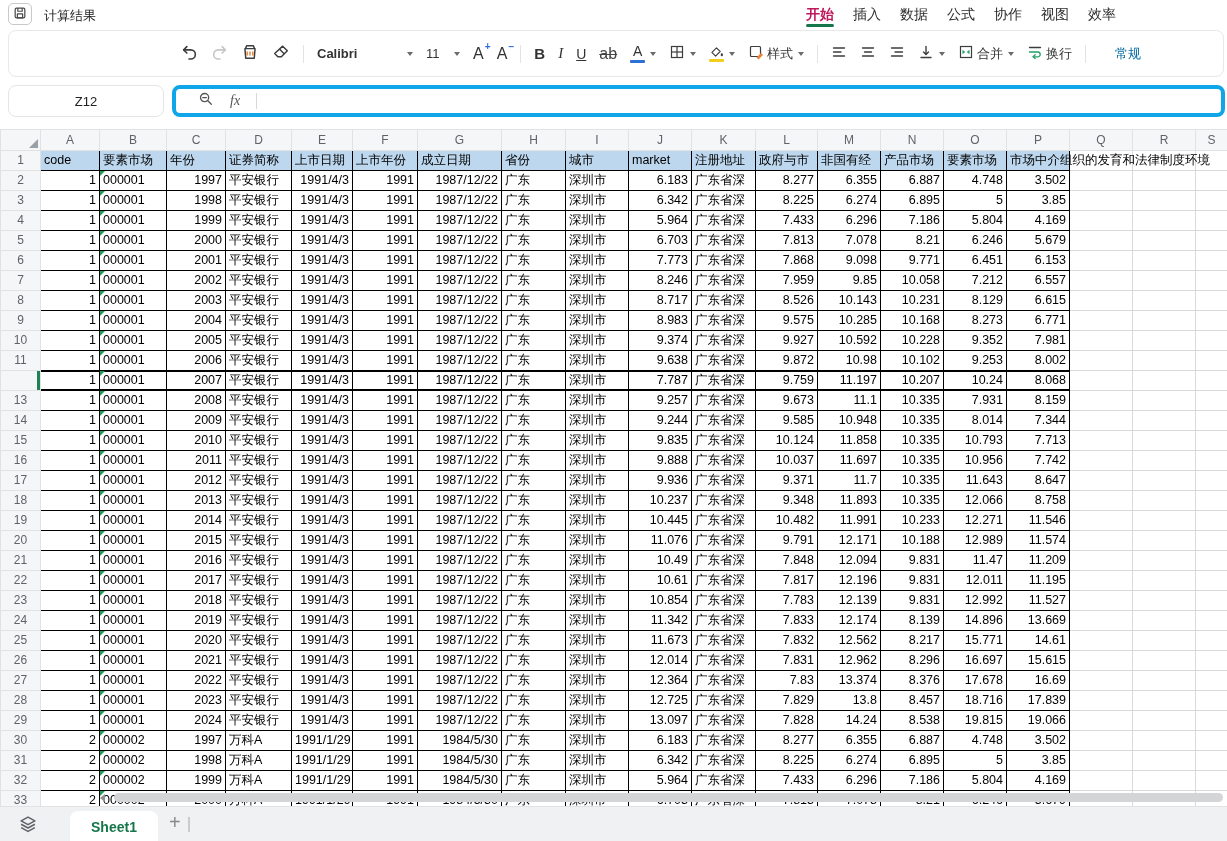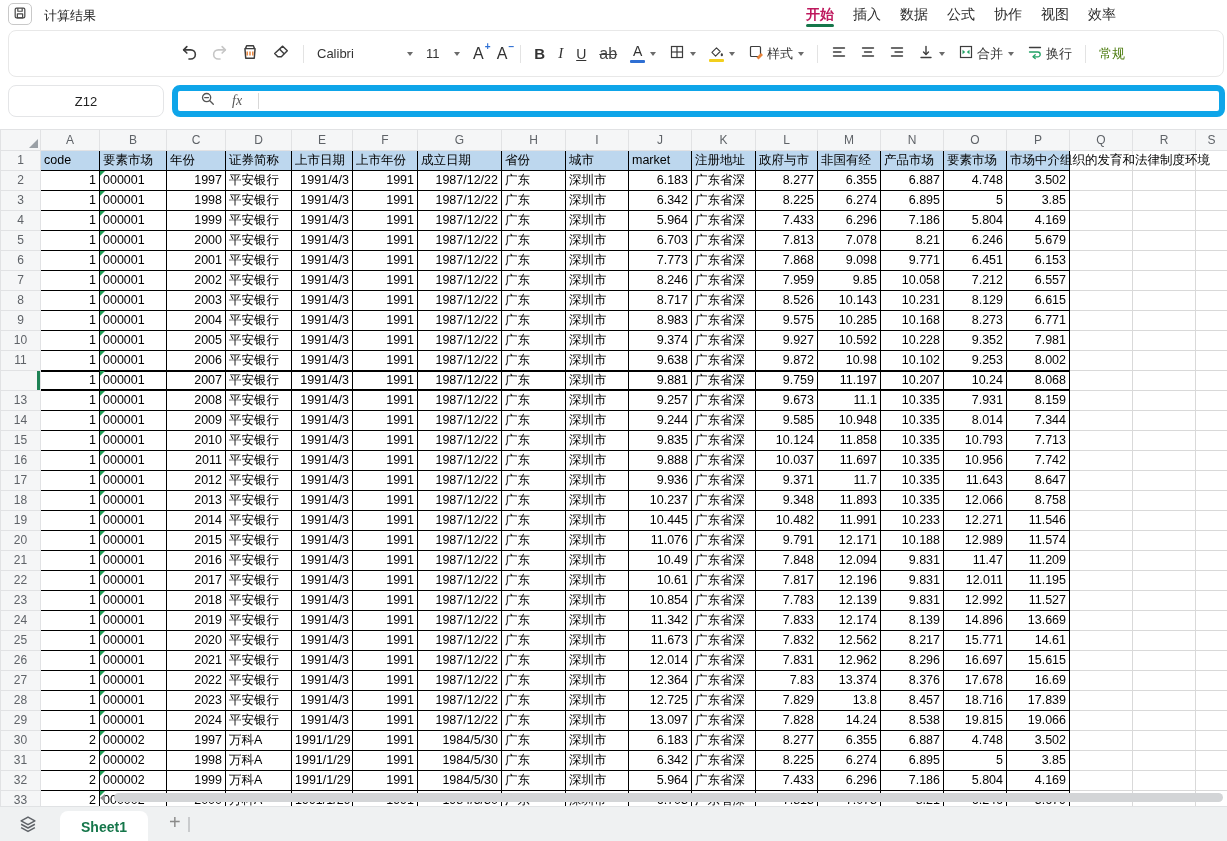--- a/index.html
+++ b/index.html
@@ -17,38 +17,38 @@
   .menu-tab.active{color:#be185d;font-weight:700;}
   .menu-tab.active::after{content:"";position:absolute;left:0;right:0;bottom:1px;height:3px;border-radius:2px;background:#15764a;}
 
   
   .toolbar{position:absolute;left:8px;top:30px;width:1216px;height:47px;border:1px solid #e8e8e8;
            border-radius:8px;background:#fff;display:flex;align-items:center;box-sizing:border-box;
            padding-left:172px;gap:13px;}
   .tbtn{display:flex;align-items:center;gap:3px;color:#333;font-size:13px;background:none;border:0;padding:0;cursor:pointer;white-space:nowrap;}
   .tsep{width:1px;height:18px;background:#e3e3e3;flex:none;}
   .chev{width:0;height:0;border-left:3.5px solid transparent;border-right:3.5px solid transparent;border-top:4px solid #6b6b6b;margin-left:2px;}
-  .font-select{width:96px;justify-content:space-between;}
+  .font-select{width:96px;justify-content:space-between;font-weight:bold;}
   .size-select{width:34px;justify-content:space-between;}
   .bold-b{font-weight:700;font-size:15px;}
   .ital-b{font-style:italic;font-family:"Liberation Serif",serif;font-size:15px;}
   .und-b{text-decoration:underline;font-size:14px;}
   .strk-b{text-decoration:line-through;font-size:16px;color:#444;}
   .stack{display:flex;flex-direction:column;align-items:center;line-height:1;}
   .stack .letter{font-size:14px;color:#333;}
   .cbar{width:15px;height:3px;margin-top:2px;border-radius:1px;}
   .rel{position:relative;}
   .supmark{position:absolute;top:-4px;right:-7px;font-size:10px;color:#2e6fd3;font-weight:700;}
-  .num-format{font-size:13px;color:#4d7c0f;}
+  .num-format{font-size:13px;color:#0369a1;margin-left:16px;}
 
   
   .fxbar{position:absolute;left:0;top:78px;width:1227px;height:46px;background:#fff;}
   .namebox{position:absolute;left:8px;top:7px;width:156px;height:32px;border:1px solid #e4e5e7;border-radius:8px;
            box-sizing:border-box;display:flex;align-items:center;justify-content:center;font-size:13px;color:#222;background:#fff;}
-  .formulabox{position:absolute;left:172px;top:7px;right:2px;height:32px;border:6px solid #0ea5e9;border-radius:8px;
+  .formulabox{position:absolute;left:172px;top:7px;right:2px;height:32px;border:4px solid #0ea5e9;border-radius:8px;
            box-sizing:border-box;display:flex;align-items:center;padding-left:22px;gap:16px;background:#fff;}
   .fx-label{font-style:italic;font-family:"Liberation Serif",serif;font-size:14px;color:#555;}
   .fx-div{width:1px;height:16px;background:#d8d8d8;}
 
   
   .grid{position:absolute;left:0;top:129px;width:1227px;height:683px;overflow:hidden;background:#fff;}
   table{border-collapse:collapse;table-layout:fixed;width:1227px;}
   th,td{box-sizing:border-box;overflow:hidden;white-space:nowrap;}
   tr.letters th{height:21px;background:#f5f6f7;color:#5f6368;font-weight:400;font-size:12px;
                 border:1px solid #e1e2e4;text-align:center;}
@@ -70,21 +70,21 @@
 
   
   .hscroll{position:absolute;left:100px;right:4px;top:663px;height:11px;display:flex;align-items:center;z-index:6;}
   .hs-arrow{width:0;height:0;border-top:4px solid transparent;border-bottom:4px solid transparent;
             border-right:5px solid #8f8f8f;margin-right:9px;flex:none;}
   .hs-thumb{flex:1;height:9px;background:#d3d5d7;border-radius:5px;}
 
   
   .sheetbar{position:absolute;left:0;top:806px;width:1227px;height:35px;background:#eff1f2;border-top:1px solid #e0e2e4;z-index:8;}
   .layers-btn{position:absolute;left:18px;top:7px;background:none;border:0;padding:0;cursor:pointer;}
-  .sheet-tab{position:absolute;left:60px;top:4px;width:88px;height:31px;background:#fff;border-radius:8px 8px 0 0;
+  .sheet-tab{position:absolute;left:70px;top:4px;width:88px;height:31px;background:#fff;border-radius:8px 8px 0 0;
              display:flex;align-items:center;justify-content:center;font-size:14px;font-weight:700;color:#15764a;cursor:pointer;}
   .add-sheet{position:absolute;left:163px;top:3px;font-size:20px;color:#8a8a8a;background:none;border:0;cursor:pointer;}
   .tab-divider{position:absolute;left:188px;top:10px;width:2px;height:15px;background:#c9cbcd;}
 </style>
 </head>
 <body>
 
 <div class="app">
 
   <div class="titlebar">
@@ -581,21 +581,21 @@
             <td class="rowhdr">12</td>
             <td class="c ar">1</td>
             <td class="c tri">000001</td>
             <td class="c ar">2007</td>
             <td class="c">平安银行</td>
             <td class="c ar">1991/4/3</td>
             <td class="c ar">1991</td>
             <td class="c ar">1987/12/22</td>
             <td class="c">广东</td>
             <td class="c">深圳市</td>
-            <td class="c ar">9.881</td>
+            <td class="c ar">7.787</td>
             <td class="c">广东省深</td>
             <td class="c ar">9.759</td>
             <td class="c ar">11.197</td>
             <td class="c ar">10.207</td>
             <td class="c ar">10.24</td>
             <td class="c ar">8.068</td>
             <td class="ghost"></td>
             <td class="ghost"></td>
             <td class="ghost"></td>
           </tr>

